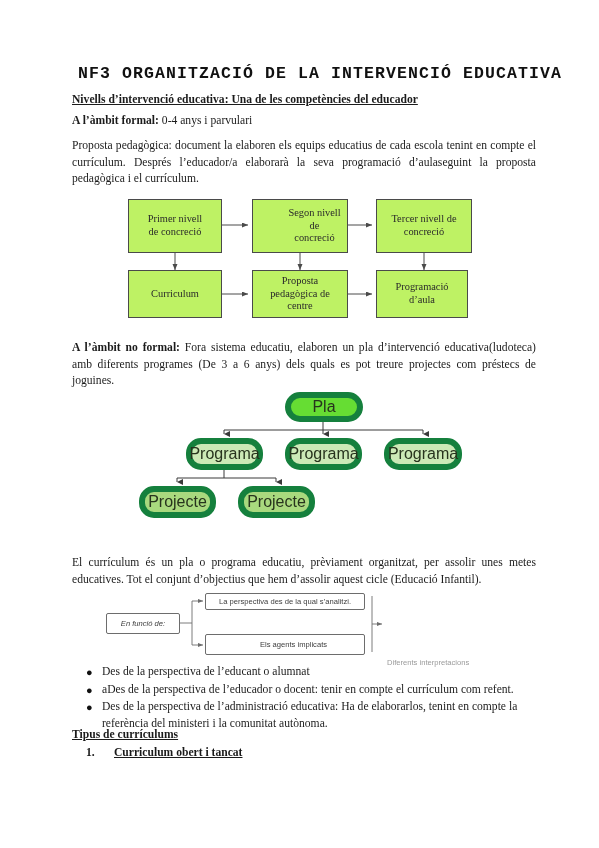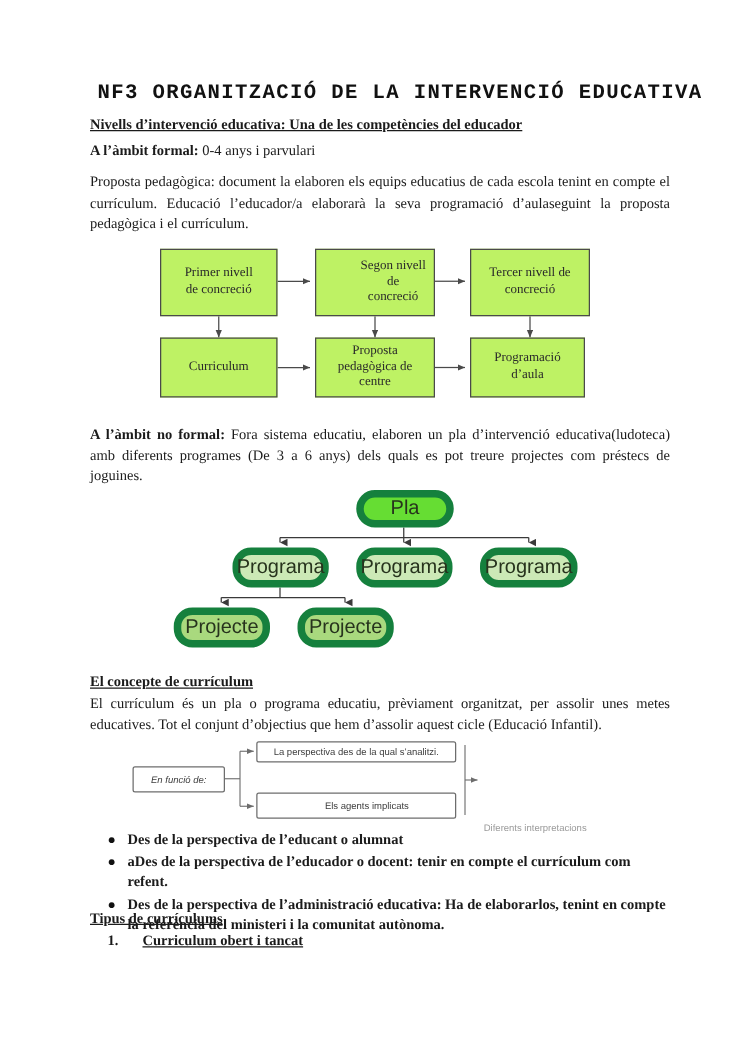--- a/index.html
+++ b/index.html
@@ -45,41 +45,41 @@
     display:flex;align-items:center;justify-content:center;text-align:center;
     font-family:"Liberation Sans","DejaVu Sans",sans-serif;
     font-size:7.6px;color:#3d3d3d;box-sizing:border-box;padding:1px 3px;
   }
   .faint{color:#9a9a9a;}
 
   
   .bullets{position:absolute;left:86px;top:664px;width:452px;}
   .bullet-row{display:flex;align-items:flex-start;margin-bottom:1px;}
   .bullet-dot{flex:0 0 16px;font-size:11px;line-height:16.6px;color:#111;text-align:left;}
-  .bullet-txt{flex:1;font-size:11.6px;line-height:16.6px;color:#1b1b1b;font-weight:bold;}
+  .bullet-txt{flex:1;font-size:11.6px;line-height:16.6px;color:#1b1b1b;}
 
   .numlist{position:absolute;left:86px;top:745px;width:452px;
            font-size:11.6px;line-height:16.6px;}
   .numrow{display:flex;}
   .numrow .n{flex:0 0 28px;font-weight:bold;}
 </style>
 </head>
 <body>
 
 <div class="page">
 
   <div class="doc-title">NF3 ORGANITZACIÓ DE LA INTERVENCIÓ EDUCATIVA</div>
 
   <div class="txt b u" style="left:72px;top:92px;width:470px;">Nivells d’intervenció educativa: Una de les competències del educador</div>
 
   <div class="txt" style="left:72px;top:113px;width:470px;">
     <span class="b">A l’àmbit formal:</span><span> 0-4 anys i parvulari</span>
   </div>
 
-  <div class="txt" style="left:72px;top:138px;width:464px;text-align:justify;">Proposta pedagògica: document la elaboren els equips educatius de cada escola tenint en compte el currículum. Educació l’educador/a elaborarà la seva programació d’aulaseguint la proposta pedagògica i el currículum.</div>
+  <div class="txt" style="left:72px;top:138px;width:464px;text-align:justify;">Proposta pedagògica: document la elaboren els equips educatius de cada escola tenint en compte el currículum. Després l’educador/a elaborarà la seva programació d’aulaseguint la proposta pedagògica i el currículum.</div>
 
   <svg class="flow" viewBox="0 0 599 848">
     <defs>
       <marker id="ah" markerWidth="7" markerHeight="7" refX="6" refY="2.5" orient="auto">
         <path d="M0,0 L6,2.5 L0,5 z" fill="#4a4a4a"></path>
       </marker>
     </defs>
 
     <line x1="222" y1="225" x2="248" y2="225" stroke="#4a4a4a" stroke-width="1" marker-end="url(#ah)"></line>
     <line x1="348" y1="225" x2="372" y2="225" stroke="#4a4a4a" stroke-width="1" marker-end="url(#ah)"></line>
@@ -122,21 +122,20 @@
     <line x1="276" y1="478" x2="276" y2="482" stroke="#3a3a3a" stroke-width="1" marker-end="url(#ah2)"></line>
   </svg>
 
   <div class="gbox" style="left:285px;top:392px;width:78px;height:30px;background:#66dd33;">Pla</div>
   <div class="gbox" style="left:186px;top:438px;width:77px;height:32px;background:#cce9b6;">Programa</div>
   <div class="gbox" style="left:285px;top:438px;width:77px;height:32px;background:#cce9b6;">Programa</div>
   <div class="gbox" style="left:384px;top:438px;width:78px;height:32px;background:#cce9b6;">Programa</div>
   <div class="gbox" style="left:139px;top:486px;width:77px;height:32px;background:#a9d97e;">Projecte</div>
   <div class="gbox" style="left:238px;top:486px;width:77px;height:32px;background:#a9d97e;">Projecte</div>
 
-  <div class="txt b u" style="left:72px;top:538px;width:470px;">El concepte de currículum</div>
   <div class="txt" style="left:72px;top:555px;width:464px;text-align:justify;">El currículum és un pla o programa educatiu, prèviament organitzat, per assolir unes metes educatives. Tot el conjunt d’objectius que hem d’assolir aquest cicle (Educació Infantil).</div>
 
   <svg class="flow" viewBox="0 0 599 848">
     <defs>
       <marker id="ah3" markerWidth="7" markerHeight="7" refX="6" refY="2.5" orient="auto">
         <path d="M0,0 L6,2.5 L0,5 z" fill="#6d6d6d"></path>
       </marker>
     </defs>
 
     <line x1="180" y1="623" x2="192" y2="623" stroke="#6d6d6d" stroke-width="0.9"></line>

